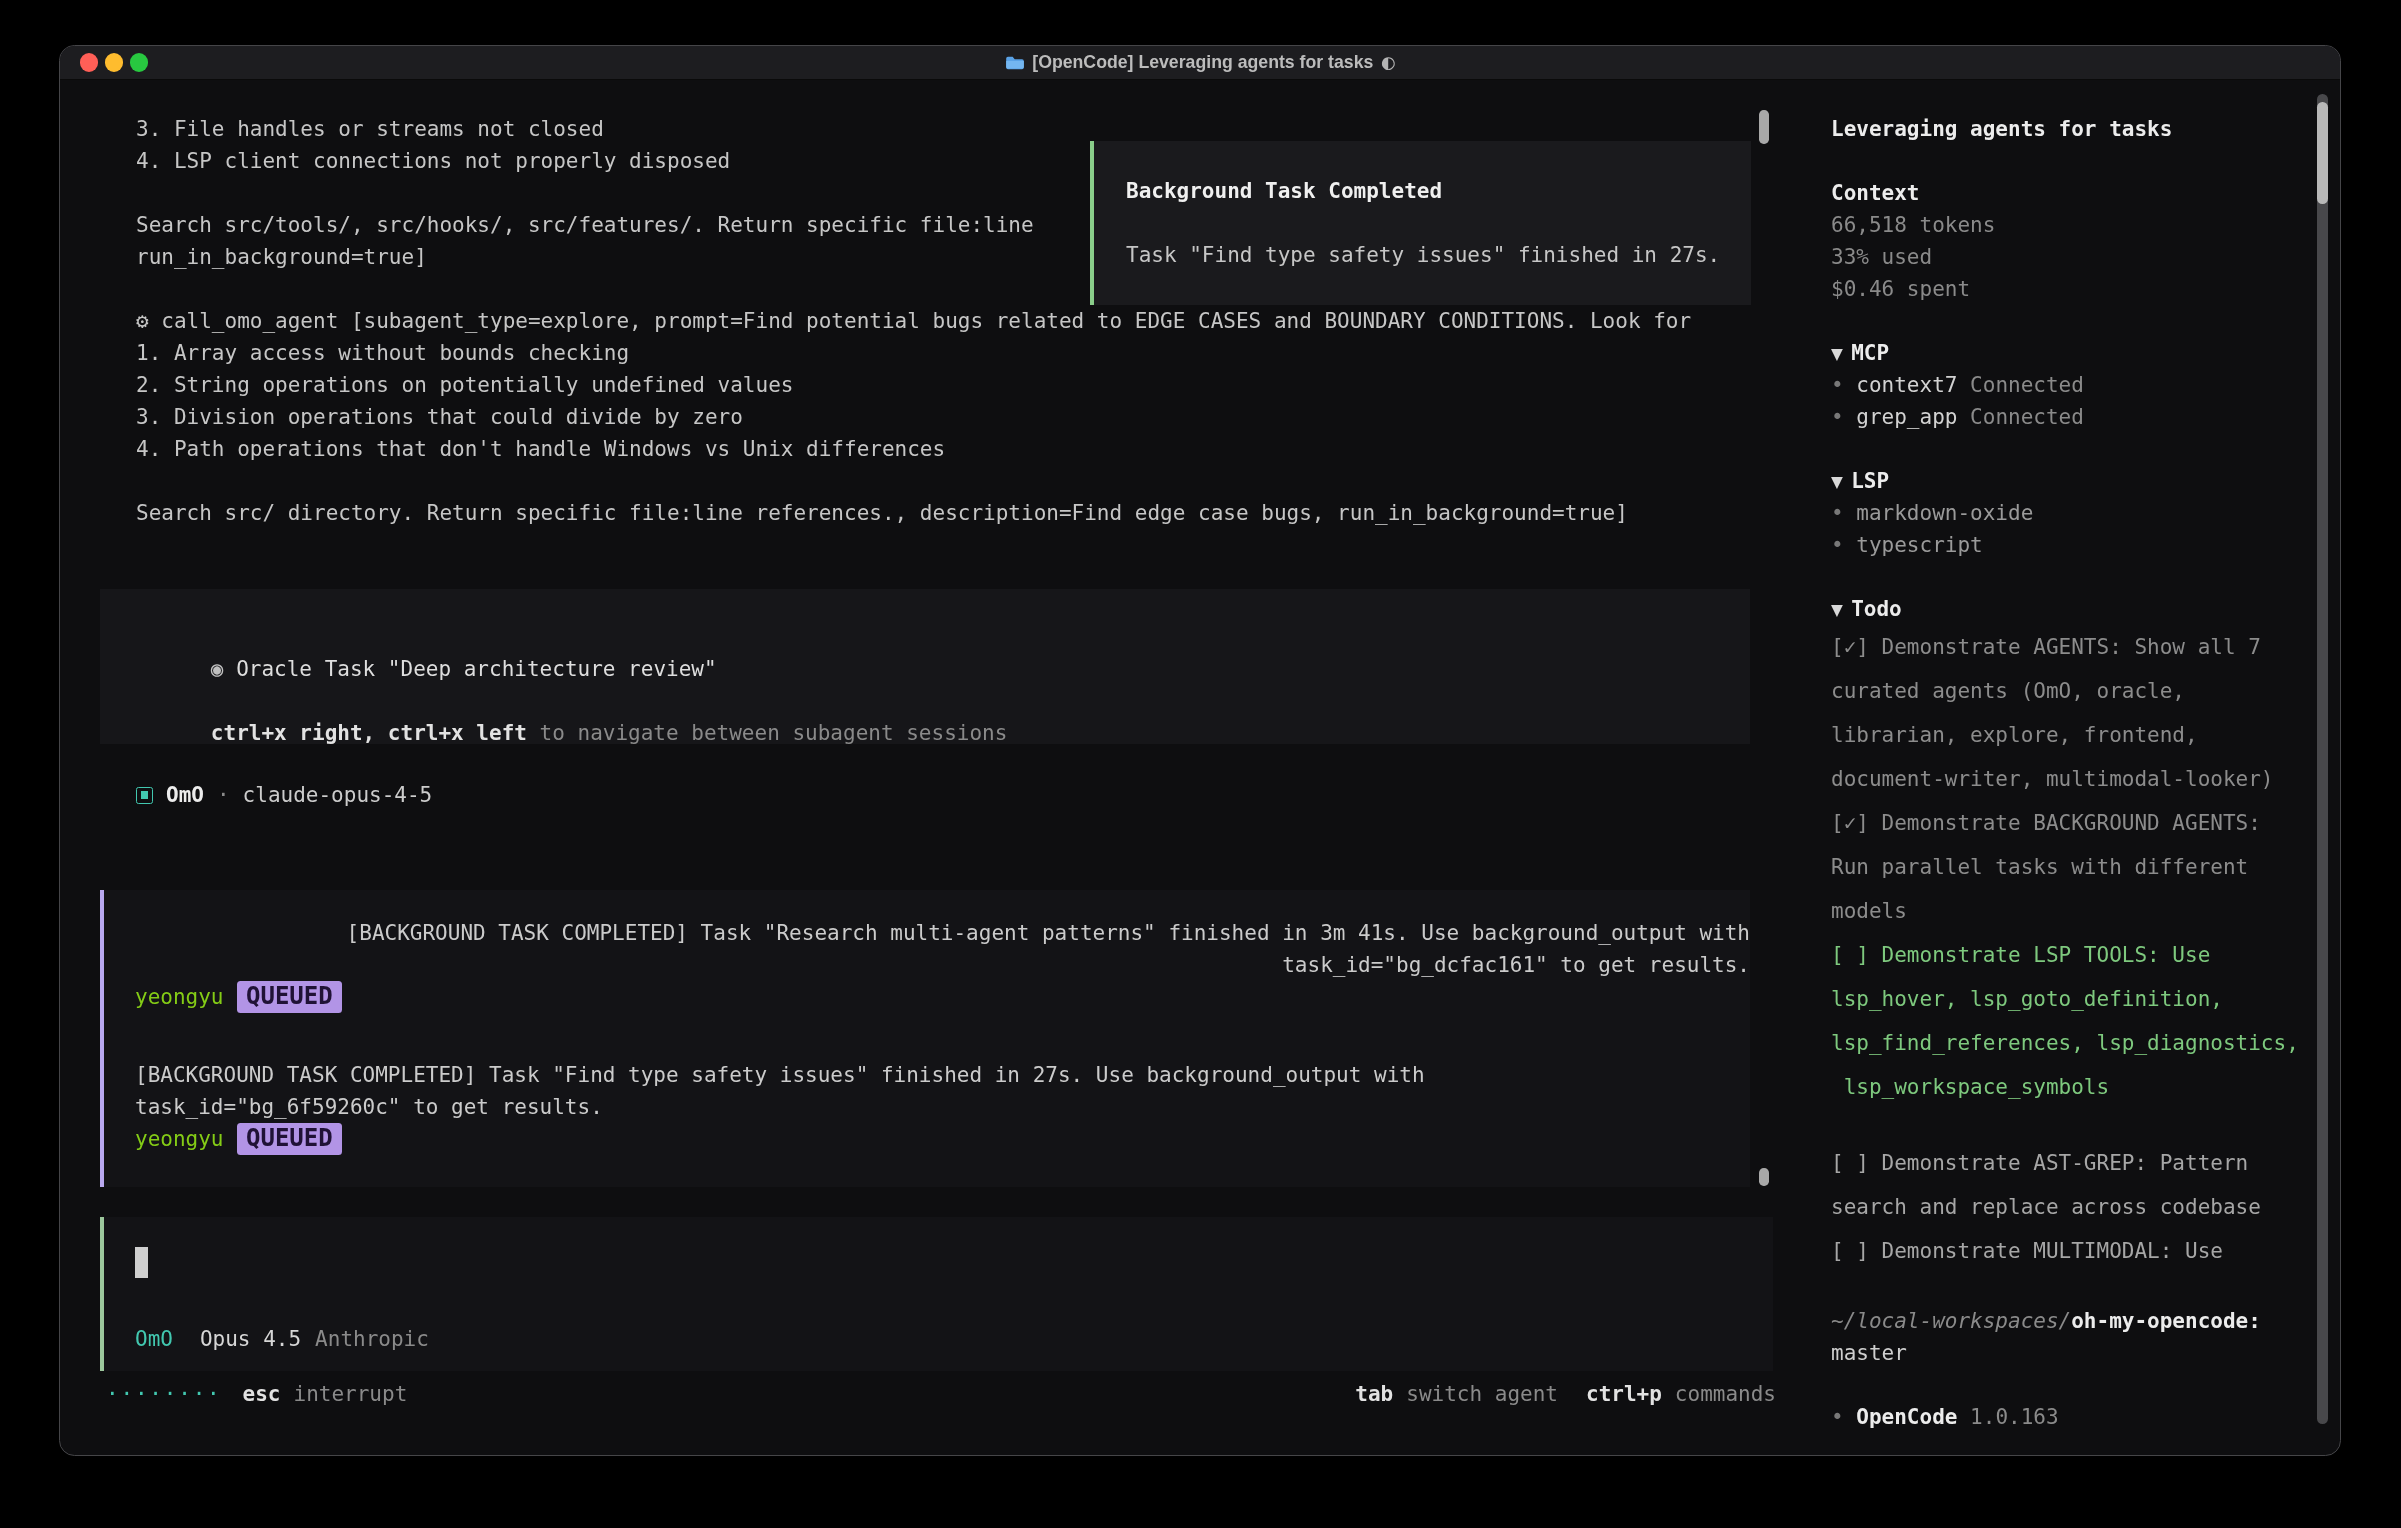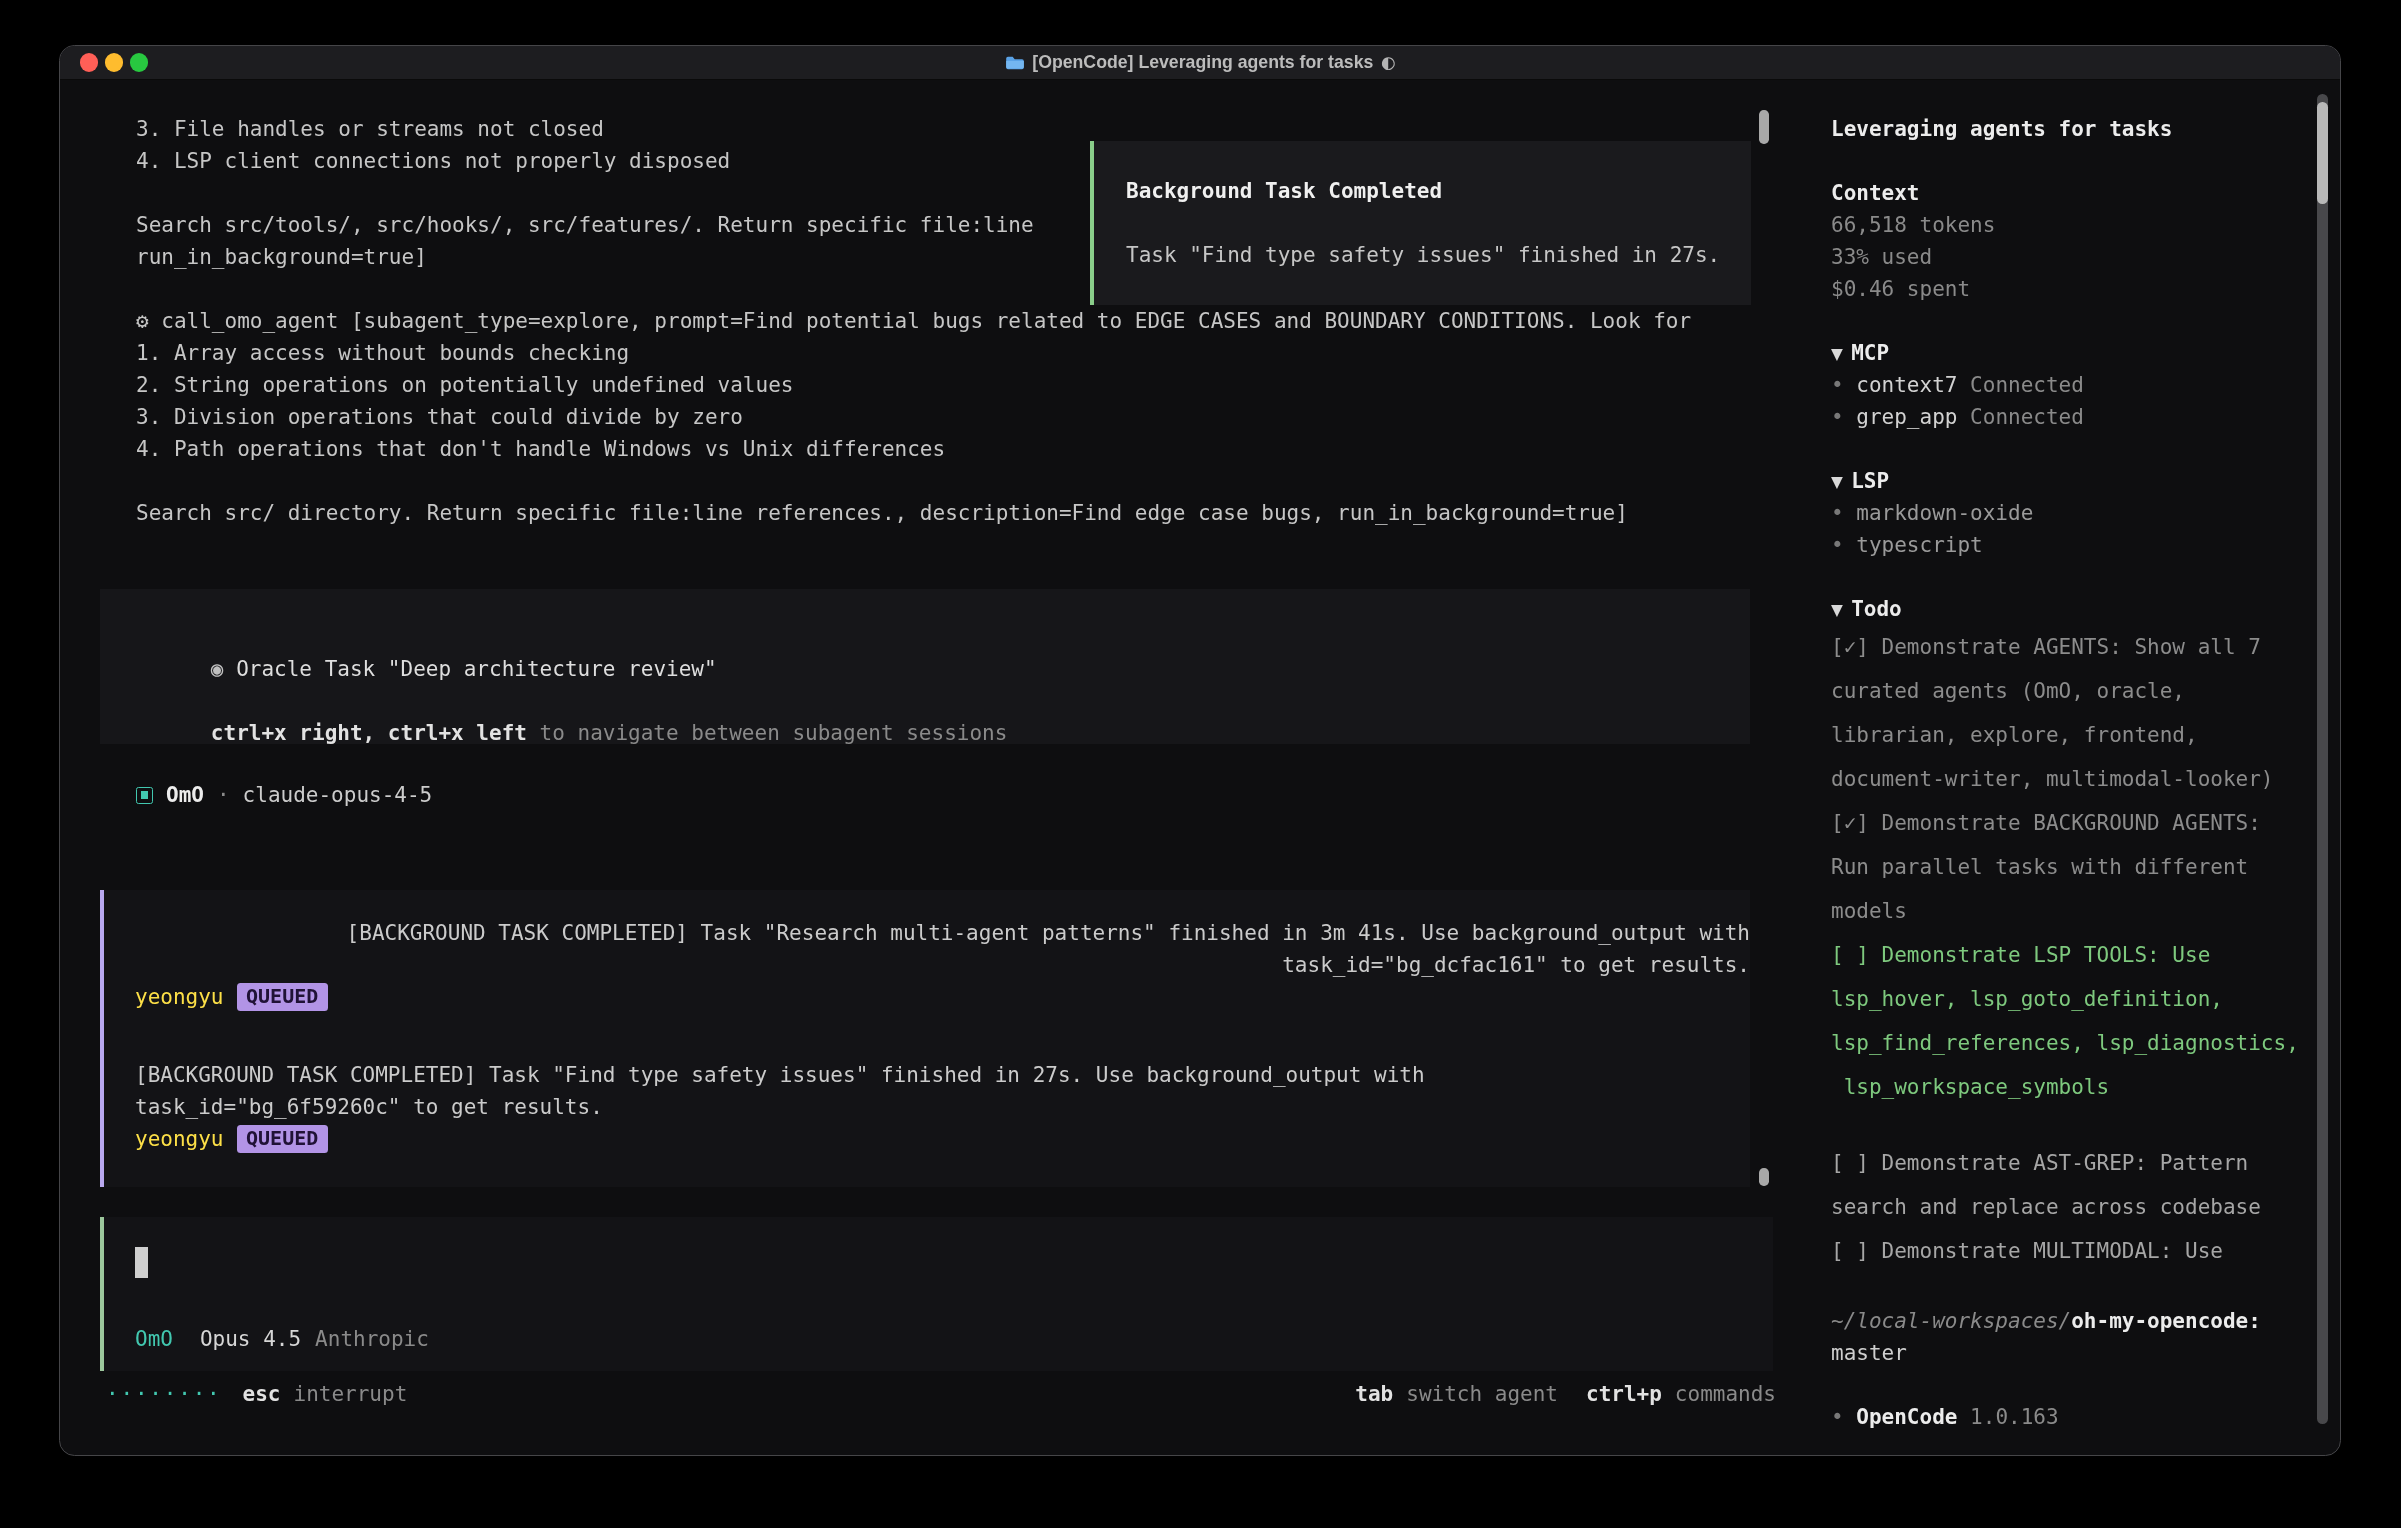--- a/index.html
+++ b/index.html
@@ -85,24 +85,24 @@
   .msg {
     left:40px; width:1650px; height:155px;
     background:#131316;
     border-left:4.7px solid #b9a8ef;
     padding:27px 0 0 31px;
   }
   .msg1 { top:844px;text-align:right; }
   .msg2 { top:986px; }
   .msg-line { height:32px; line-height:32px; white-space:pre; color:#cbcbcb; }
   .msg-meta { height:32px; display:flex; align-items:center; gap:13px; }
-  .msg-author { color:#fde047; }
+  .msg-author { color:#84cc16; }
   .badge {
     background:#b294e6; color:#201236;
-    font-weight:700; font-size:20px;
+    font-weight:700; font-size:24px;
     padding:1.2px 9.5px 3.5px 9.5px; border-radius:3.5px;
     line-height:normal;
   }
 
   
   .input-box {
     left:40px; top:1171px; width:1673px; height:154px;
     background:#131316;
     border-left:4.7px solid #9cc79c;
   }

